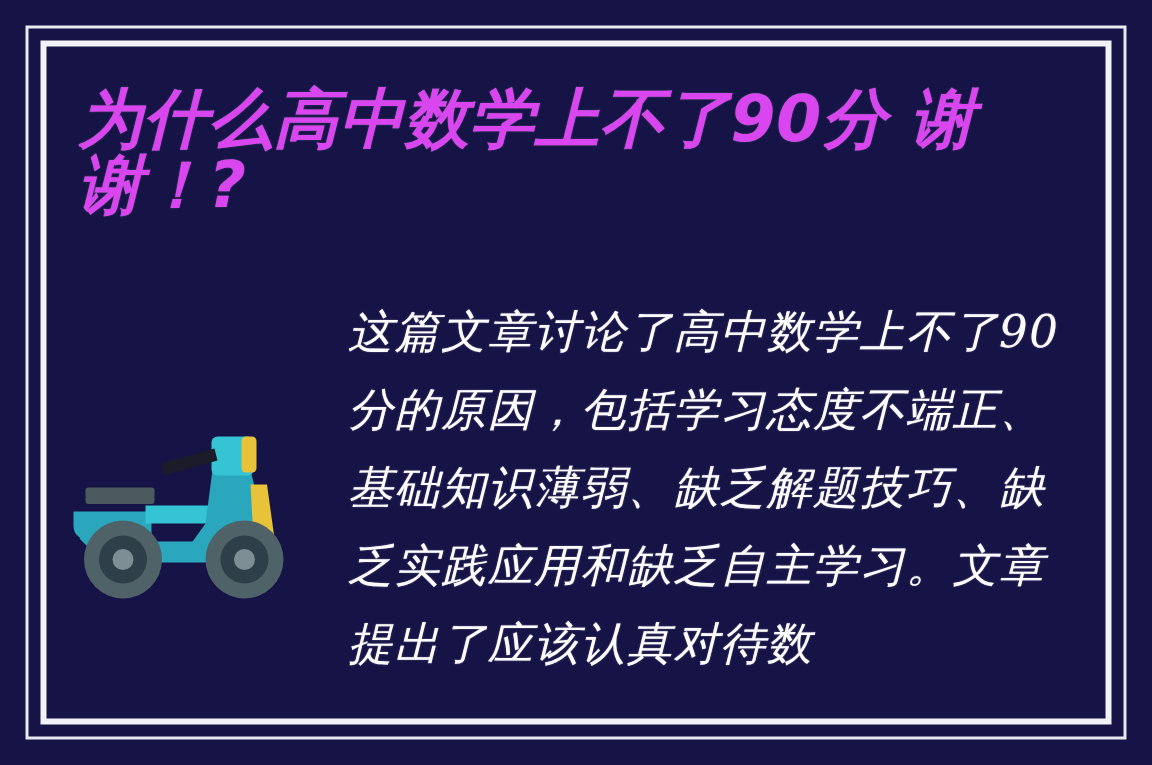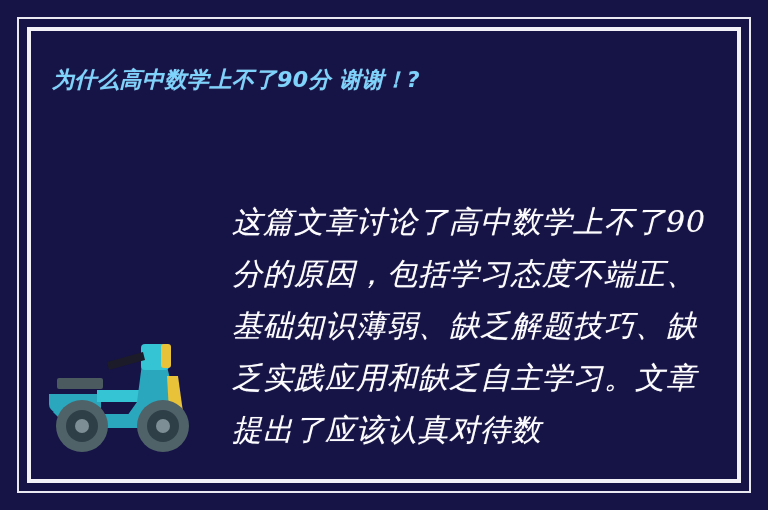--- a/index.html
+++ b/index.html
@@ -40,38 +40,38 @@
   
   #title-block {
     position: absolute;
     left: 52px;
     top: 58px;
     width: 670px;
   }
 
   #title-text {
     font-family: "DejaVu Sans", "Liberation Sans", sans-serif;
-    font-size: 22px;
+    font-size: 43px;
     font-weight: 700;
     font-style: italic;
-    color: #7dd3fc;
+    color: #d946ef;
     line-height: 44px;
     letter-spacing: 0.5px;
     white-space: pre-wrap;
     text-shadow: 0 0 1px rgba(255,255,255,0.35);
   }
 
   
   #content-row {
     position: absolute;
     left: 0;
     top: 196px;
     width: 768px;
     display: flex;
-    align-items: flex-end;
+    align-items: center;
   }
 
   #illustration-wrap {
     width: 232px;
     flex: 0 0 232px;
     display: flex;
     justify-content: center;
     padding-top: 14px;
   }
 

